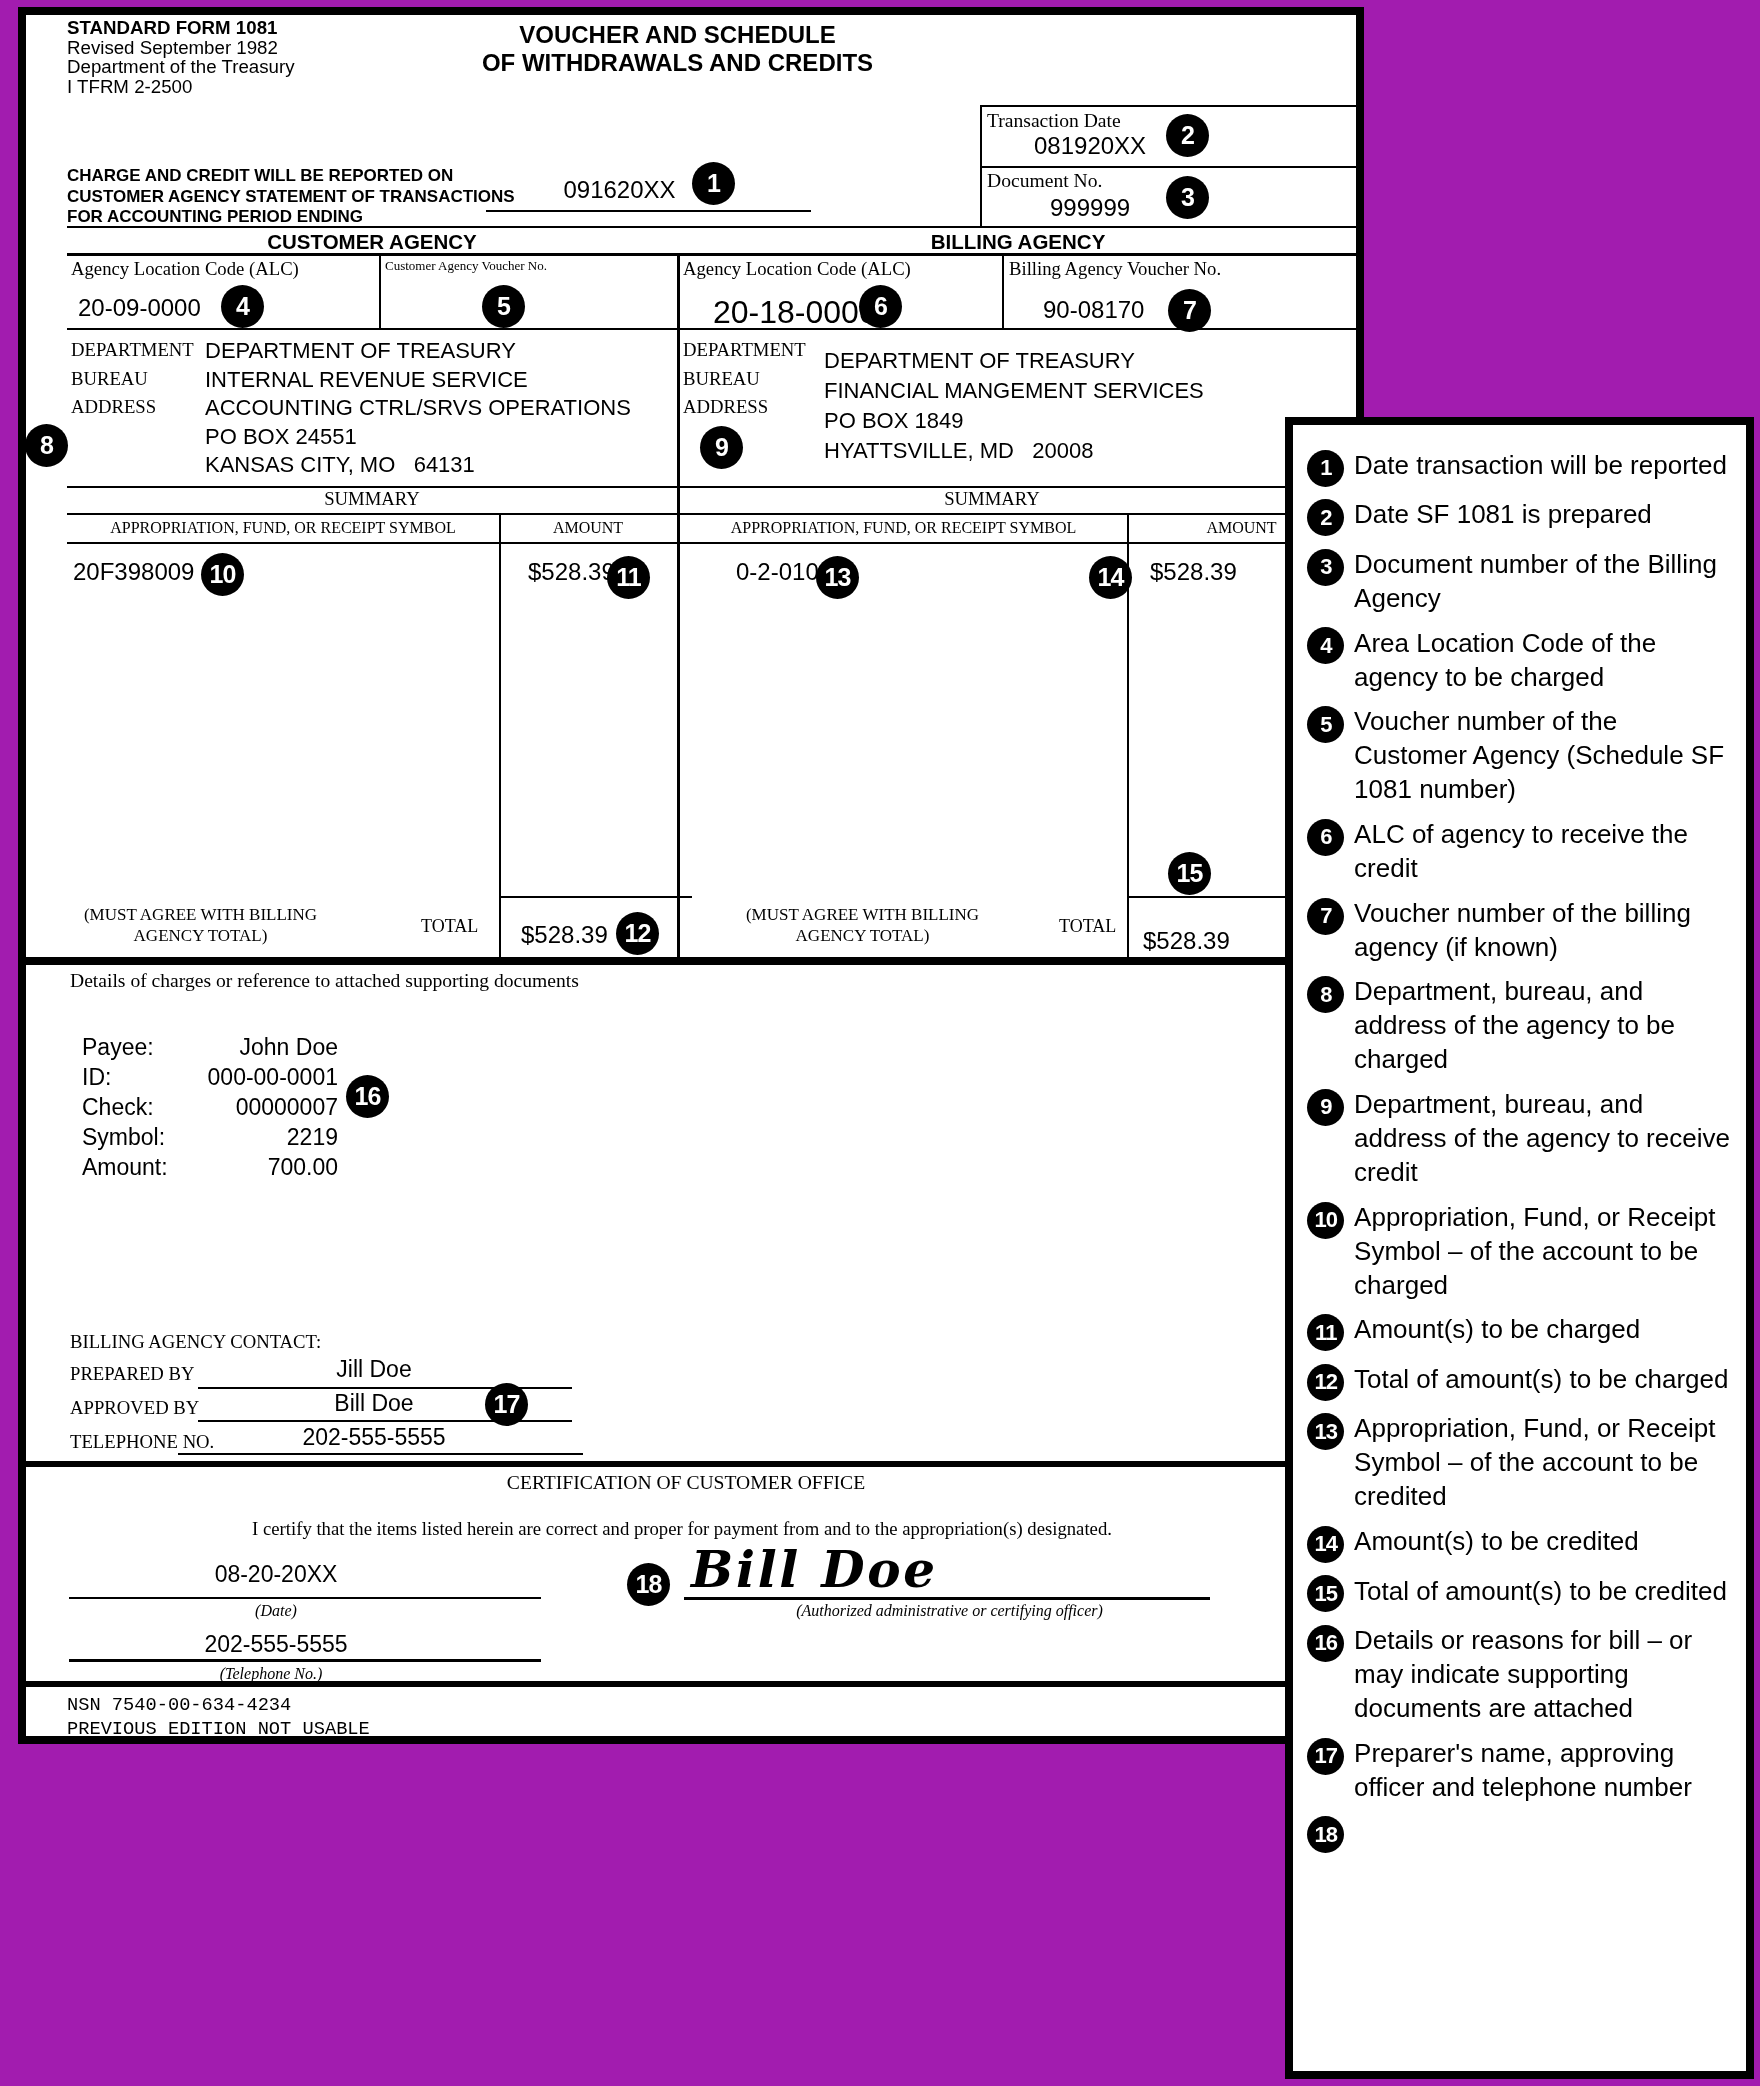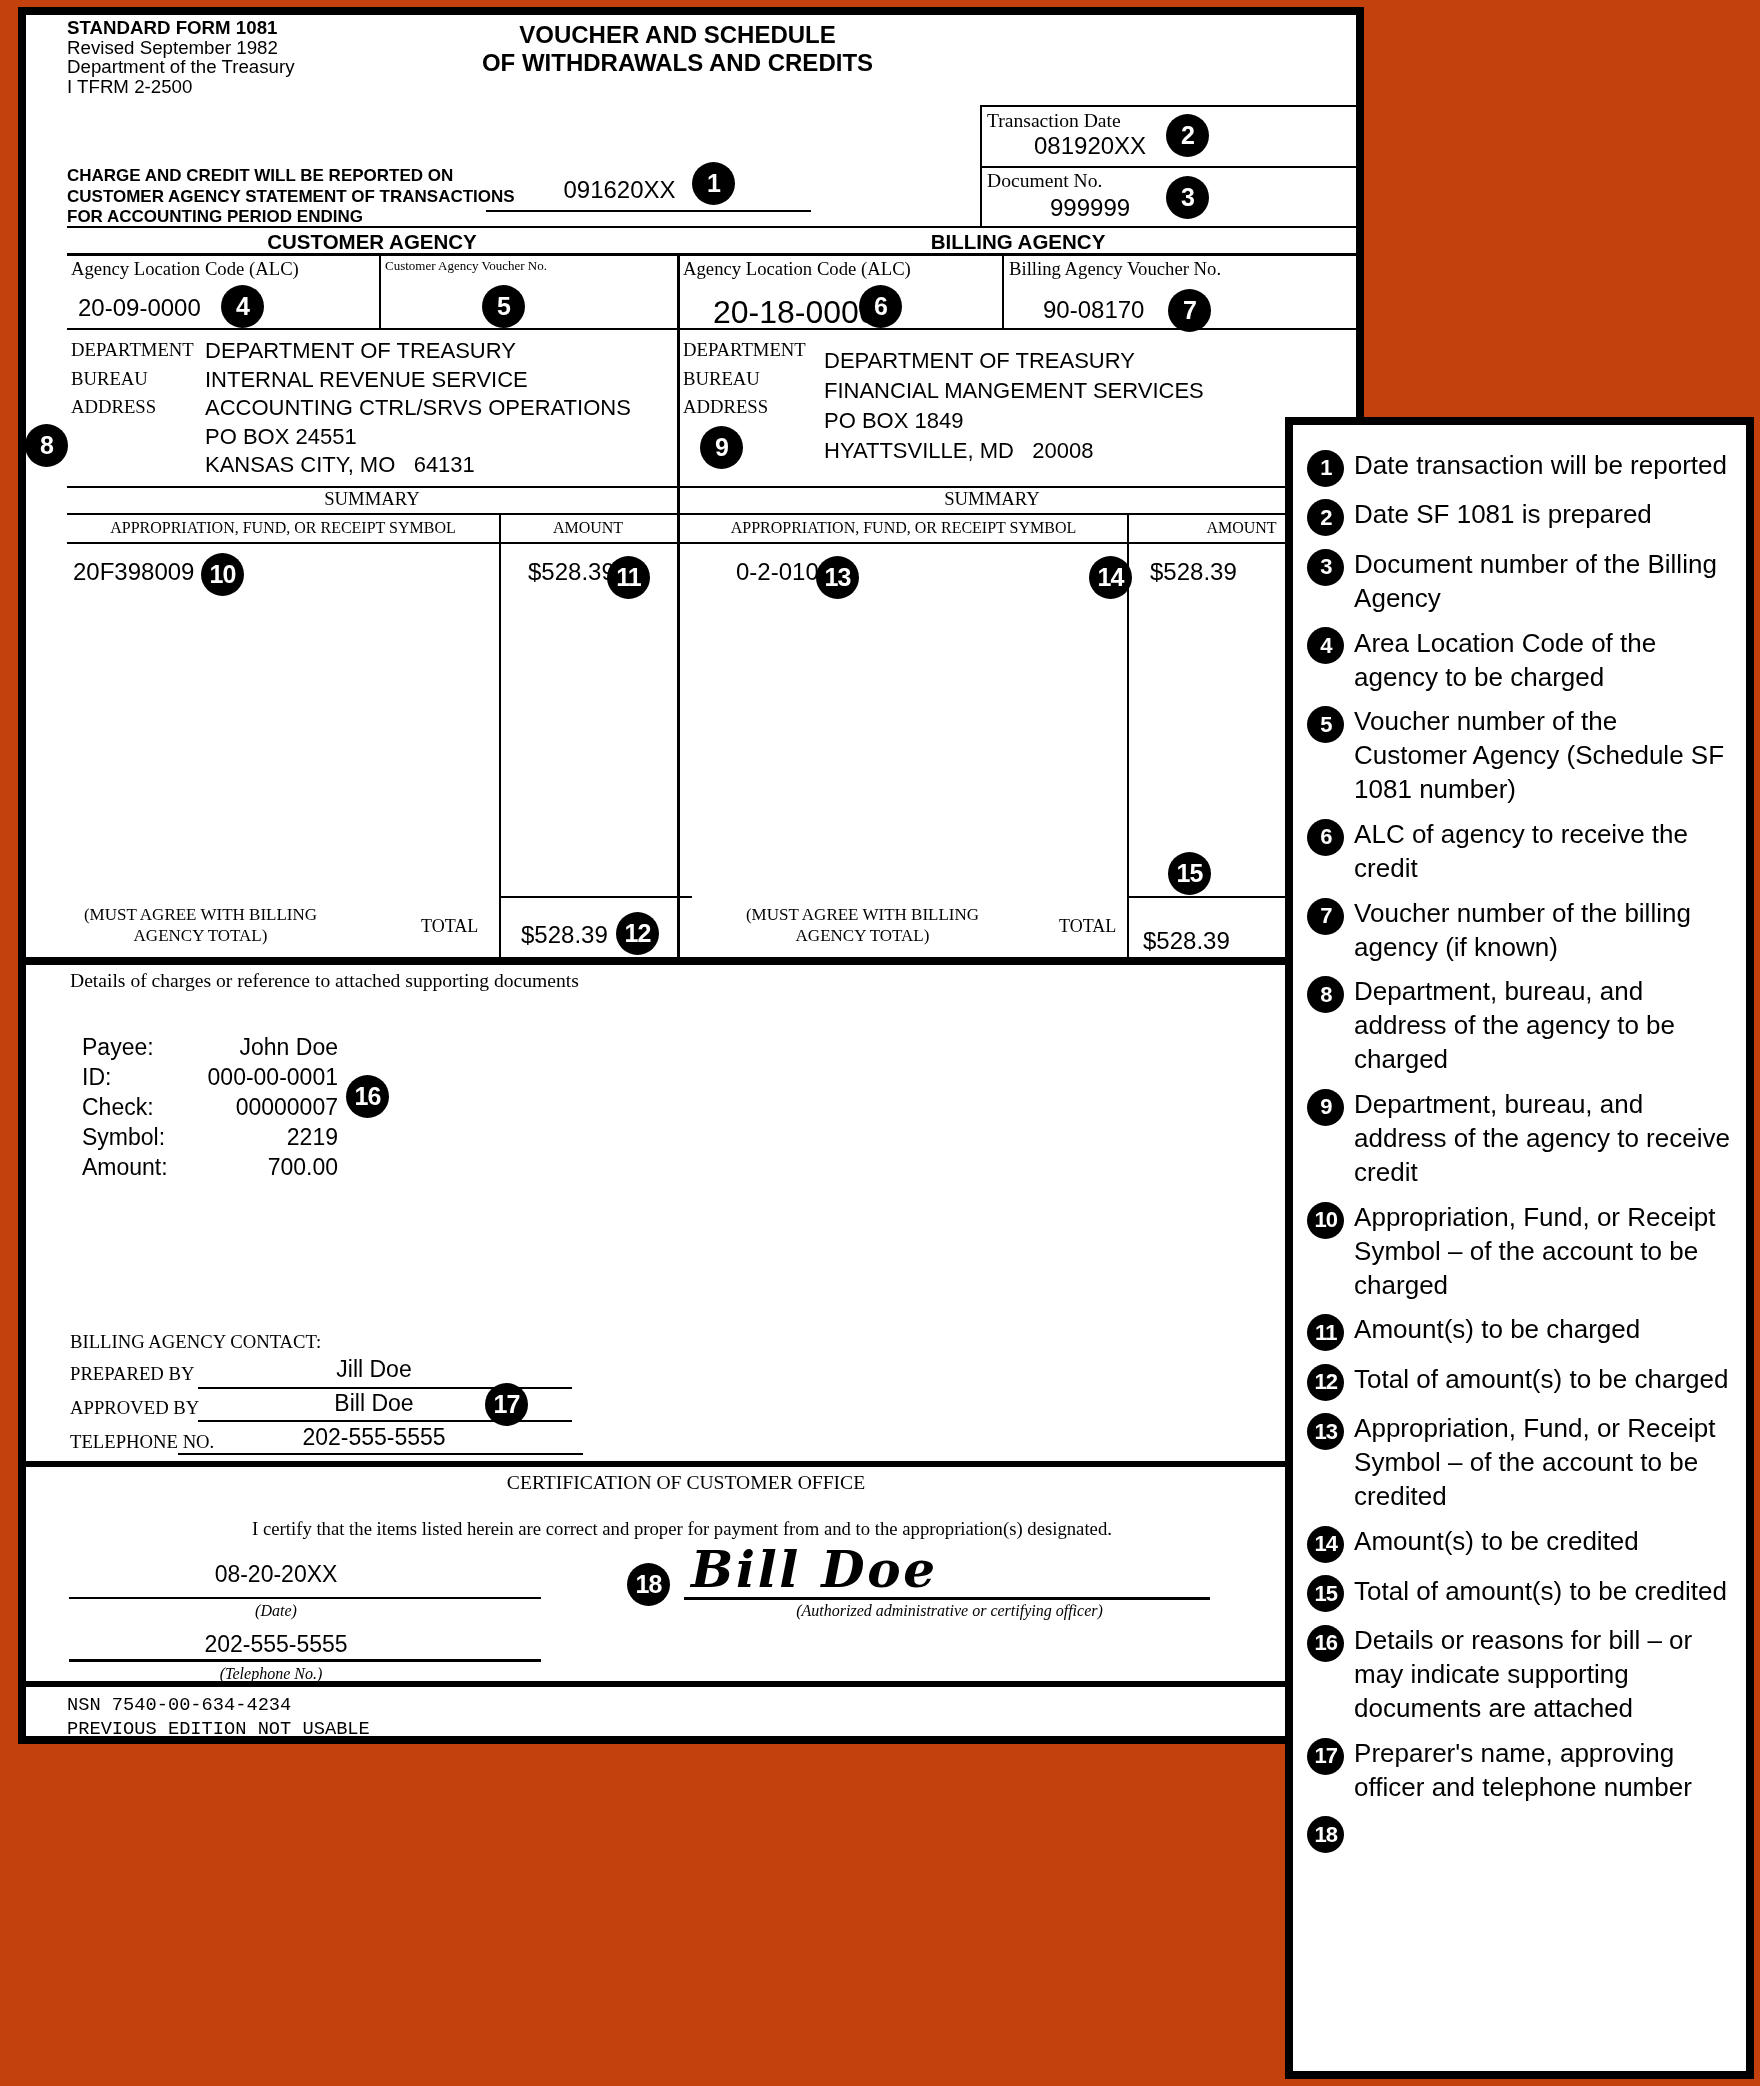--- a/index.html
+++ b/index.html
@@ -1,16 +1,16 @@
 <!DOCTYPE html>
 <html style="font-size:14.3px"><head>
 <meta charset="utf-8">
 <style>
   html,body { margin:0; padding:0; background:#fff; }
-  #page { position:relative; width:1761px; height:2086px; background:#c2410c; color:#000;
+  #page { position:relative; width:1761px; height:2086px; background:#a21caf; color:#000;
           font-family:"Liberation Sans",sans-serif; overflow:hidden; }
   .abs  { position:absolute; }
   .ln   { position:absolute; background:#000; }
   .serif{ font-family:"Liberation Serif",serif; }
   .mono { font-family:"Liberation Mono",monospace; }
   .b    { font-weight:bold; }
   .ctr  { text-align:center; }
   .val  { white-space:pre; }
   #form-box { position:absolute; left:18px; top:7.1px; width:1346px; height:1737px;
               border:8px solid #000; box-sizing:border-box; background:#fff; }

